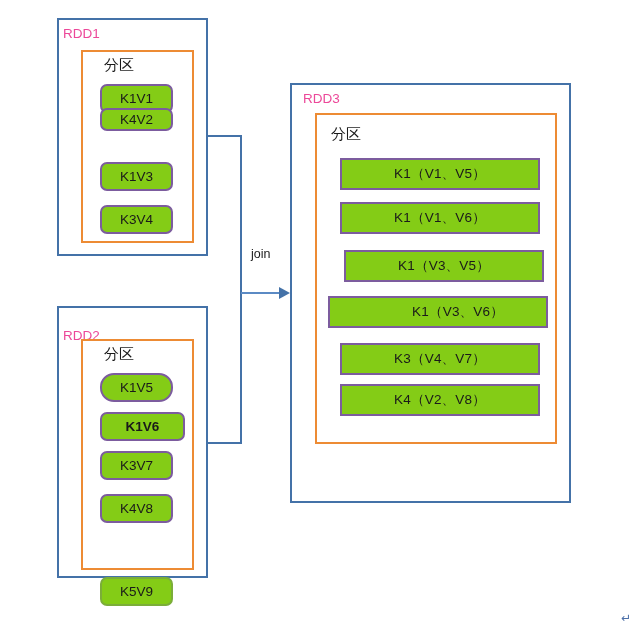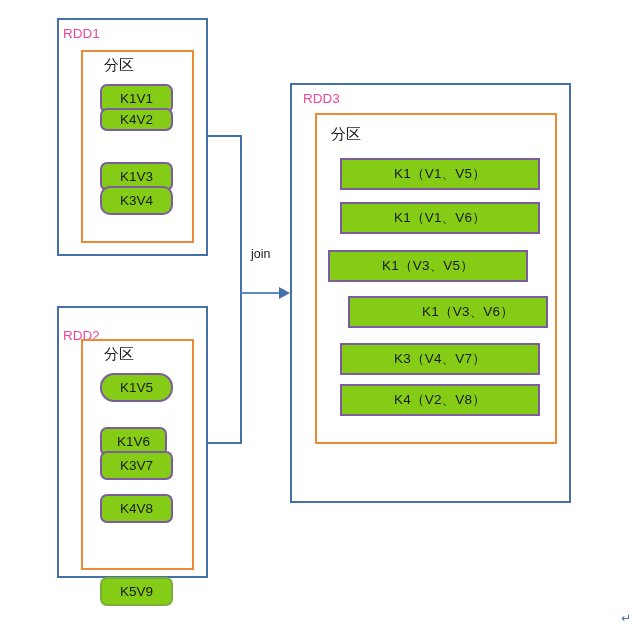--- a/index.html
+++ b/index.html
@@ -124,29 +124,29 @@
 <div id="canvas">
 
   <div class="rdd-box" style="left:57px; top:18px; width:151px; height:238px;"></div>
   <div class="rdd-label" style="left:63px; top:27px;">RDD1</div>
   <div class="part-box" style="left:81px; top:50px; width:113px; height:193px;"></div>
   <div class="part-label" style="left:104px; top:57px;">分区</div>
 
   <div class="chip" style="left:100px; top:84px; width:73px; height:29px;">K1V1</div>
   <div class="chip" style="left:100px; top:108px; width:73px; height:23px;">K4V2</div>
   <div class="chip" style="left:100px; top:162px; width:73px; height:29px;">K1V3</div>
-  <div class="chip" style="left:100px; top:186px; width:73px; height:29px;border-radius:10px;">K3V4</div>
+  <div class="chip" style="left:100px; top:205px; width:73px; height:29px;">K3V4</div>
 
   <div class="rdd-box" style="left:57px; top:306px; width:151px; height:272px;"></div>
   <div class="rdd-label" style="left:63px; top:329px;">RDD2</div>
   <div class="part-box" style="left:81px; top:339px; width:113px; height:231px;"></div>
   <div class="part-label" style="left:104px; top:346px;">分区</div>
 
   <div class="chip" style="left:100px; top:373px; width:73px; height:29px;border-radius:14px;">K1V5</div>
-  <div class="chip" style="left:100px; top:427px; width:67px; height:29px;">K1V6</div>
+  <div class="chip" style="left:100px; top:412px; width:85px; height:29px;font-weight:bold;">K1V6</div>
   <div class="chip" style="left:100px; top:451px; width:73px; height:29px;">K3V7</div>
   <div class="chip" style="left:100px; top:494px; width:73px; height:29px;">K4V8</div>
   <div class="chip green" style="left:100px; top:537px; width:73px; height:29px;">K5V9</div>
 
   <div class="conn-line thin-h" style="left:207px; top:135px; width:35px; height:2px;"></div>
 
   <div class="conn-line thin-v" style="left:240px; top:135px; width:2px; height:309px;"></div>
 
   <div class="conn-line thin-h" style="left:207px; top:442px; width:35px; height:2px;"></div>
 
@@ -154,20 +154,20 @@
   <div class="conn-arrow-head" style="left:279px; top:287px;"></div>
   <div class="join-label" style="left:251px; top:247px;">join</div>
 
   <div class="rdd-box" style="left:290px; top:83px; width:281px; height:420px;"></div>
   <div class="rdd-label" style="left:303px; top:92px;">RDD3</div>
   <div class="part-box" style="left:315px; top:113px; width:242px; height:331px;"></div>
   <div class="part-label" style="left:331px; top:126px;">分区</div>
 
   <div class="chip wide" style="left:340px; top:158px; width:200px; height:32px;">K1（V1、V5）</div>
   <div class="chip wide" style="left:340px; top:202px; width:200px; height:32px;">K1（V1、V6）</div>
-  <div class="chip wide" style="left:328px; top:250px; width:200px; height:32px;">K1（V3、V5）</div>
-  <div class="chip wide" style="left:348px; top:296px; width:200px; height:32px;padding-left:40px;">K1（V3、V6）</div>
+  <div class="chip wide" style="left:344px; top:250px; width:200px; height:32px;">K1（V3、V5）</div>
+  <div class="chip wide" style="left:328px; top:296px; width:220px; height:32px;padding-left:40px;">K1（V3、V6）</div>
   <div class="chip wide" style="left:340px; top:343px; width:200px; height:32px;">K3（V4、V7）</div>
   <div class="chip wide" style="left:340px; top:384px; width:200px; height:32px;">K4（V2、V8）</div>
 
   <div class="pilcrow" style="left:621px; top:611px;">↵</div>
 
 </div>
 
 </body></html>

